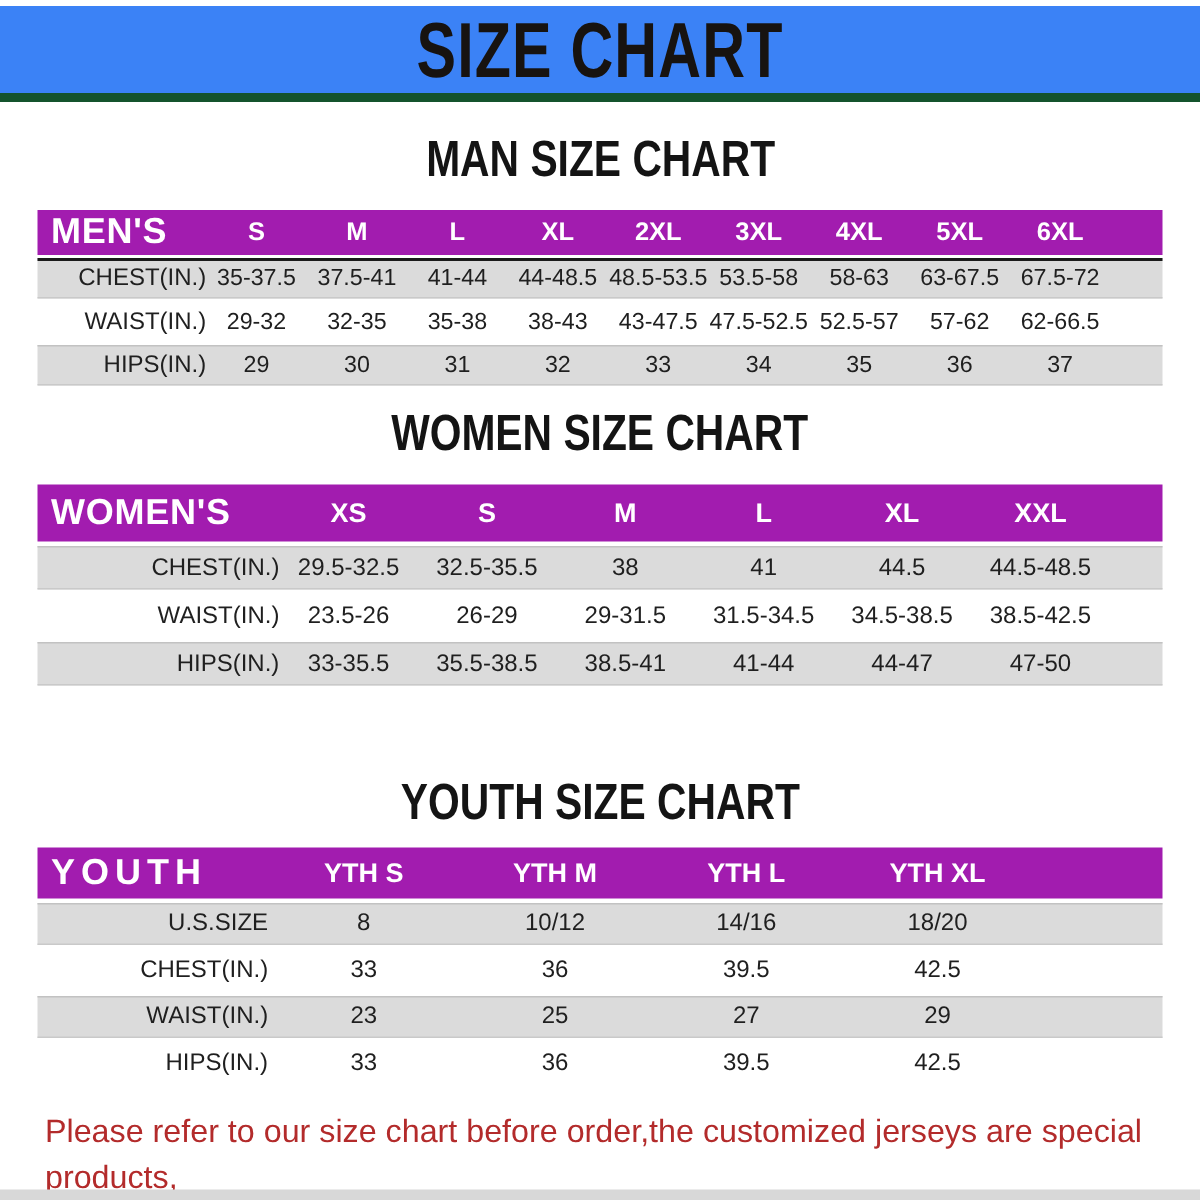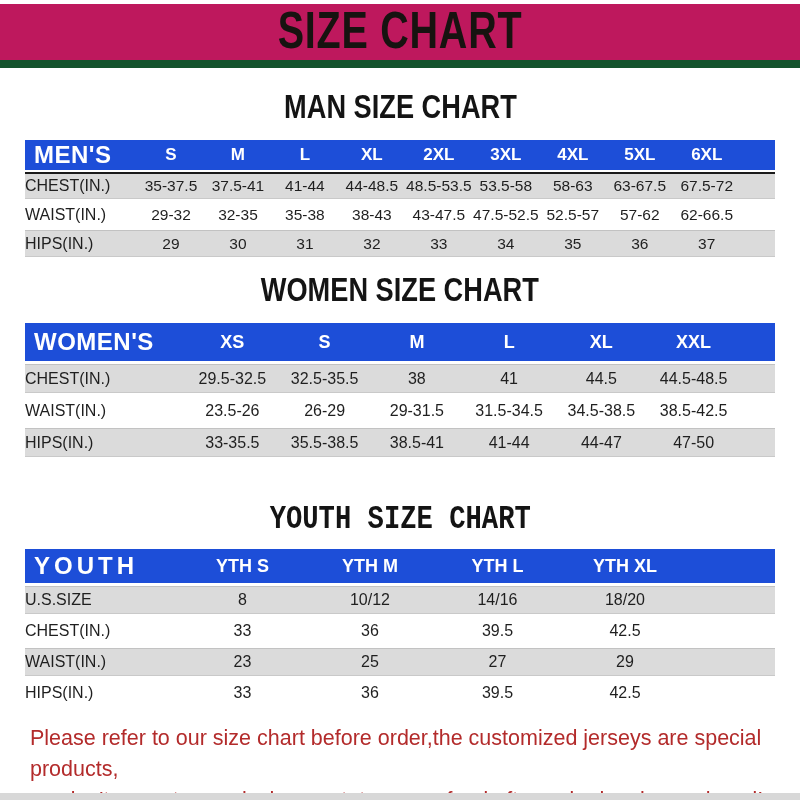--- a/index.html
+++ b/index.html
@@ -8,49 +8,49 @@
     position:relative;
     height:800px;
     overflow:hidden;
     font-family:"Liberation Sans", sans-serif;
     padding-top:4px;
   }
 
   
   .banner {
     height:64px;
-    background:#be185d;
-    border-bottom:8px solid #14532d;
-    display:flex; align-items:flex-end; justify-content:center;
+    background:#3b82f6;
+    border-bottom:6px solid #14532d;
+    display:flex; align-items:flex-start; justify-content:center;
   }
   .banner-title {
     display:inline-block;
     font-size:52px; font-weight:bold; color:#171310;
     transform:scaleX(0.76);
     letter-spacing:1px;
     white-space:nowrap;
   }
 
   
   .section-heading {
     text-align:center;
     font-size:34px; font-weight:bold; color:#141414;
     line-height:36px;
   }
   .section-heading > span { display:inline-block; transform:scaleX(0.8); white-space:nowrap; }
   .h-man   { margin-top:20px; }
   .h-women { margin-top:14px; }
-  .h-youth { margin-top:44px;font-family:Liberation Mono, monospace; }
+  .h-youth { margin-top:60px; }
 
   
   .size-table { margin:16px 25px 0; }
   .size-table.youth-t { margin-top:12px; }
 
   .thead {
-    background:#1d4ed8; color:#ffffff;
+    background:#a21caf; color:#ffffff;
     display:grid; align-items:center;
   }
   .men-t   .thead { height:30px; }
   .women-t .thead { height:38px; }
   .youth-t .thead { height:34px; }
 
   .men-t   .thead, .men-t   .trow { grid-template-columns:15% repeat(9, 8.93%) 1fr; }
   .women-t .thead, .women-t .trow { grid-template-columns:21.5% repeat(6, 12.3%) 1fr; }
   .youth-t .thead, .youth-t .trow { grid-template-columns:20.5% repeat(4, 17%) 1fr; }
 
@@ -73,21 +73,21 @@
   .women-t .trow { height:29px; font-size:16px; }
   .youth-t .trow { height:28px; font-size:16px; }
 
   .trow:nth-child(odd) {
     background:#DBDBDB;
     border-top:1px solid #c2c2c2;
     border-bottom:1px solid #c9c9c9;
   }
   .men-t .trow:first-child { border-top:2px solid #1a1a1a; }
 
-  .rlabel { text-align:left; font-size:16px; white-space:nowrap; }
+  .rlabel { text-align:right; font-size:16px; white-space:nowrap; }
   .cell   { text-align:center; white-space:nowrap; }
 
   
   .footer-note {
     margin:16px 0 0 30px;
     color:#B32B2B;
     font-size:21.5px;
     line-height:31px;
   }
 

